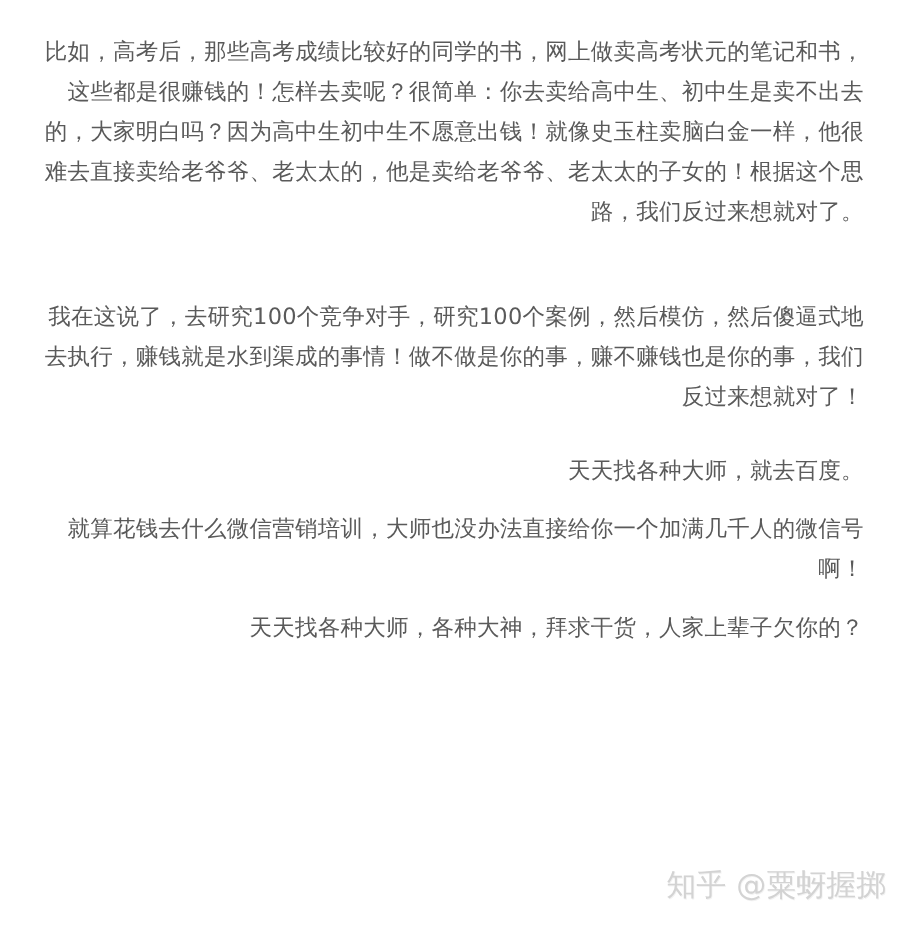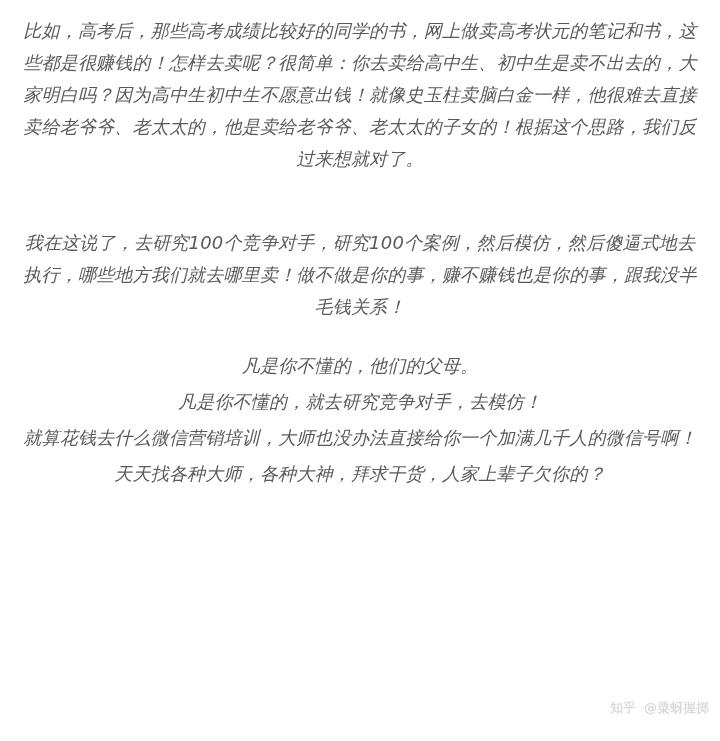--- a/index.html
+++ b/index.html
@@ -15,48 +15,46 @@
     font-family: "DejaVu Sans", sans-serif;
   }
   .article {
     padding: 11px 14px 0 14px;
     color: #5a5a5a;
     font-size: 18px;
     line-height: 32px;
     letter-spacing: 0.2px;
   }
   .article p {
-    margin: 4px;
-    text-align: center;
+    margin: 15px;
+    text-align: right;
     word-break: break-word;
-    font-style: italic;
   }
   .gap-tiny  { margin-top: 4px  !important; }
   .gap-large { margin-top: 52px !important; }
   .gap-med   { margin-top: 27px !important; }
   .gap-line  { margin-top: 1px  !important; }
   .watermark {
     position: absolute;
     top: 697px;
     right: 11px;
     color: #d3d3d3;
-    font-size: 13px;
+    font-size: 24px;
     line-height: 22px;
     white-space: nowrap;
     text-shadow: 0.5px 0.5px 0 #f2f2f2;
   }
   .watermark .site { margin-right: 8px; }
 </style>
 </head>
 <body>
 
 <main class="article">
   <p>比如，高考后，那些高考成绩比较好的同学的书，网上做卖高考状元的笔记和书，这些都是很赚钱的！怎样去卖呢？很简单：你去卖给高中生、初中生是卖不出去的，大家明白吗？因为高中生初中生不愿意出钱！就像史玉柱卖脑白金一样，他很难去直接卖给老爷爷、老太太的，他是卖给老爷爷、老太太的子女的！根据这个思路，我们反过来想就对了。</p>
-  <p class="gap-large">我在这说了，去研究100个竞争对手，研究100个案例，然后模仿，然后傻逼式地去执行，哪些地方我们就去哪里卖！做不做是你的事，赚不赚钱也是你的事，跟我没半毛钱关系！</p>
-  <p class="gap-med">凡是你不懂的，他们的父母。</p>
-  <p class="gap-line">凡是你不懂的，就去研究竞争对手，去模仿！</p>
+  <p class="gap-large">我在这说了，去研究100个竞争对手，研究100个案例，然后模仿，然后傻逼式地去执行，赚钱就是水到渠成的事情！做不做是你的事，赚不赚钱也是你的事，我们反过来想就对了！</p>
+  <p class="gap-med">天天找各种大师，就去百度。</p>
   <p class="gap-line">就算花钱去什么微信营销培训，大师也没办法直接给你一个加满几千人的微信号啊！</p>
   <p class="gap-line">天天找各种大师，各种大神，拜求干货，人家上辈子欠你的？</p>
 </main>
 
 <div class="watermark">
   <span class="site">知乎</span><span>@粟蚜握掷</span>
 </div>
 
 </body></html>

